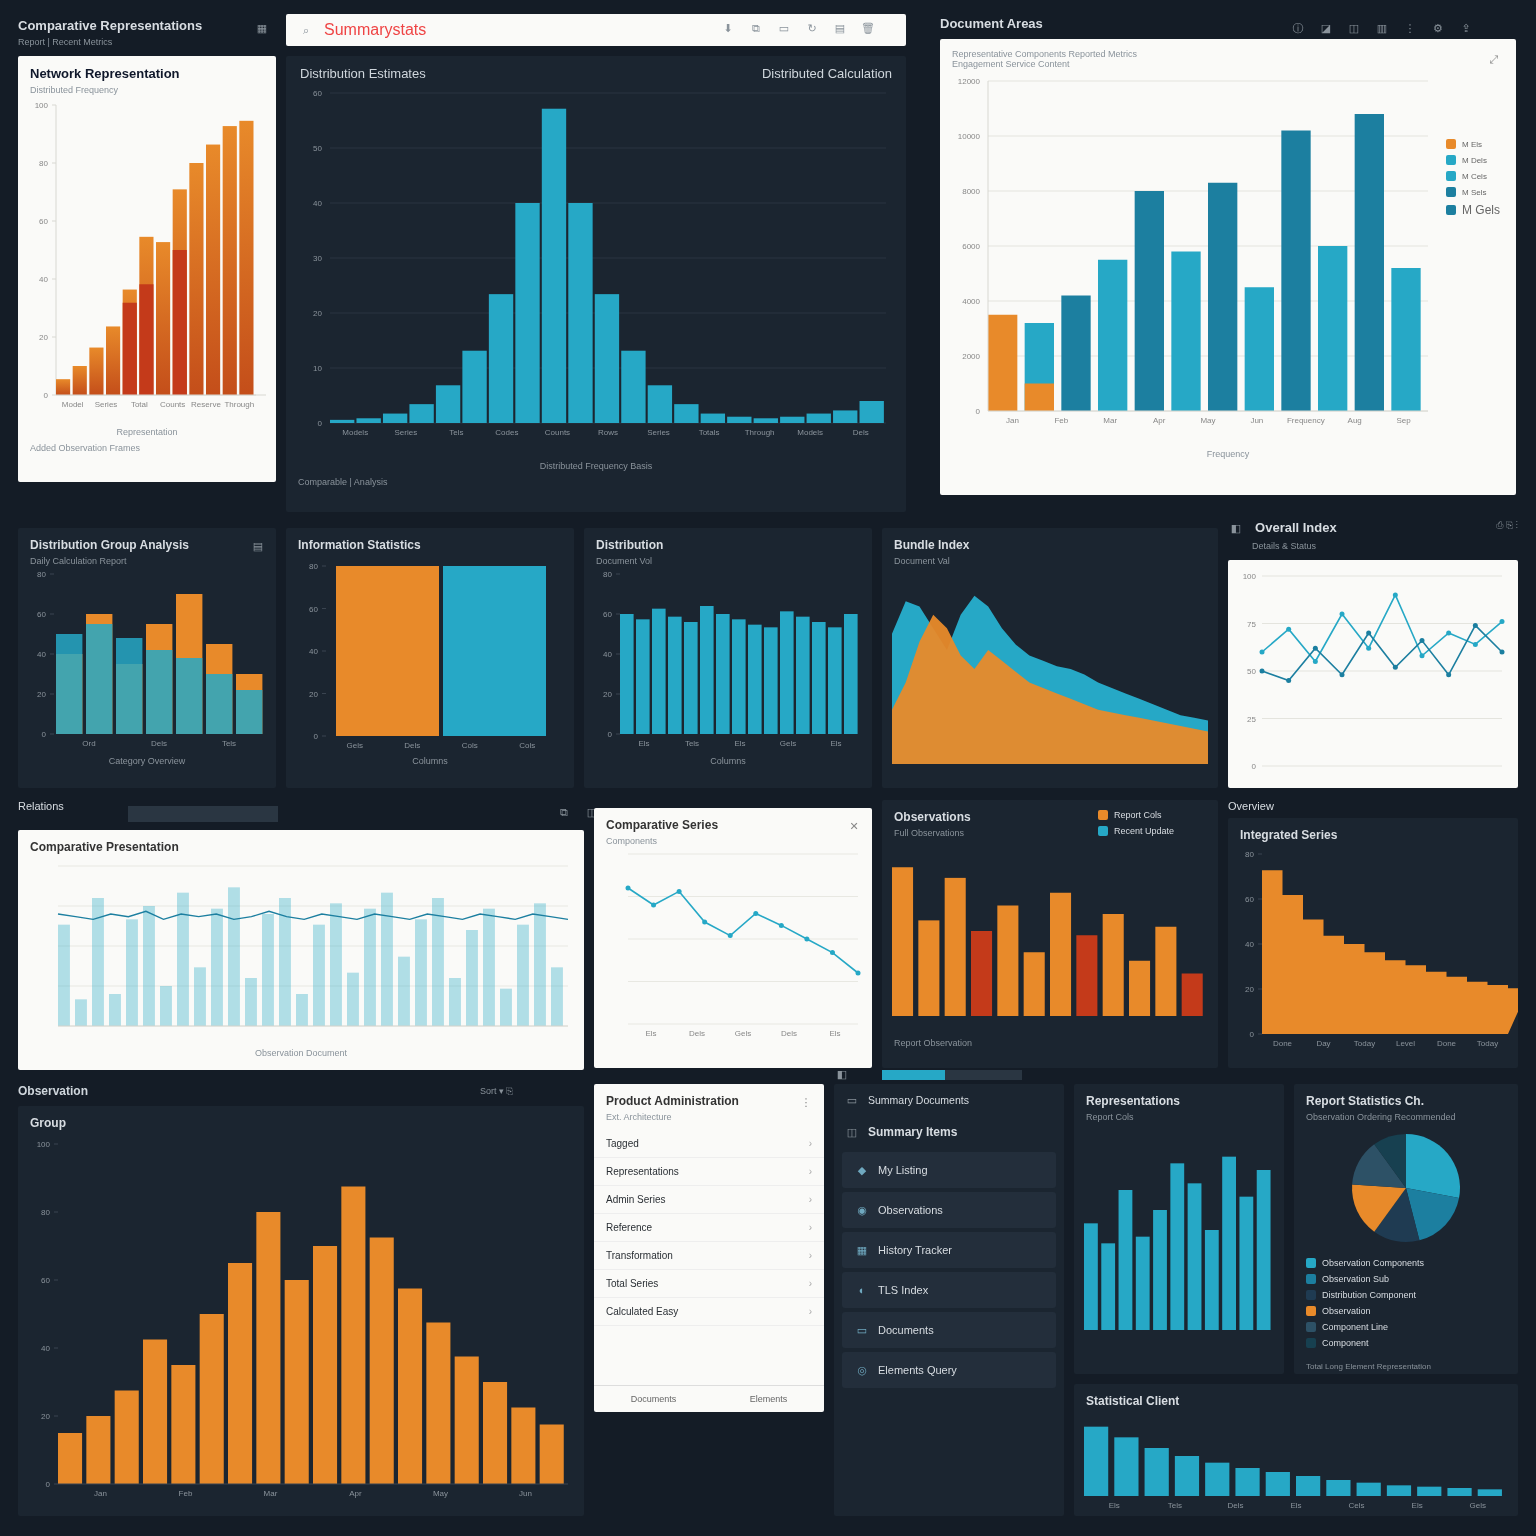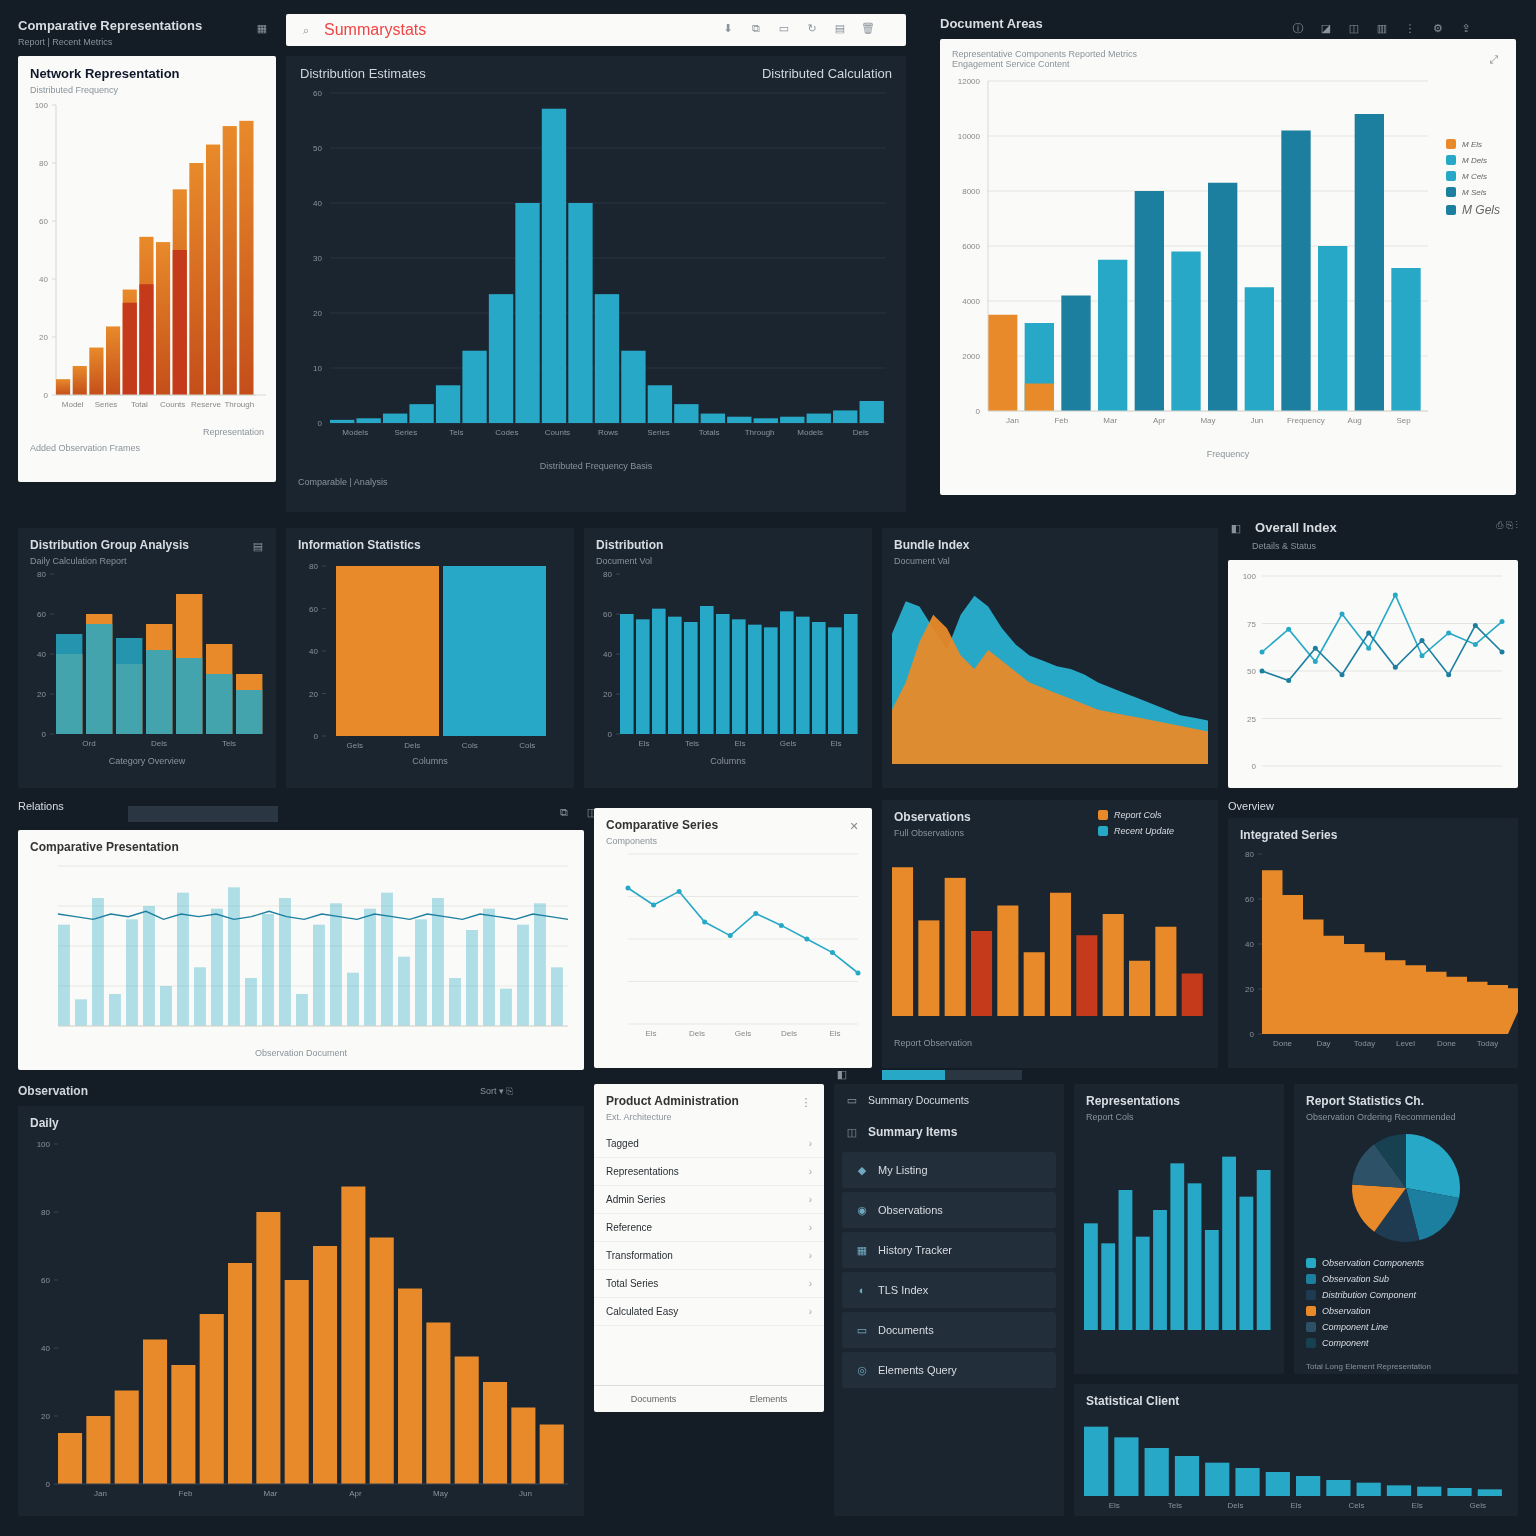--- a/index.html
+++ b/index.html
@@ -31,21 +31,21 @@
   .panel-dk { background: var(--panel-dark); border-radius: 2px; }
   .panel-lt { background: var(--panel-light); border-radius: 2px; color: var(--text-dark); }
   .hdr { font-size: 13px; font-weight: 600; padding: 10px 12px 4px; }
   .sub { font-size: 9px; color: var(--text-dim); padding: 0 12px; }
   .icon-row { display: flex; gap: 12px; align-items: center; }
   .ico { width: 16px; height: 16px; display: inline-flex; align-items: center; justify-content: center; color: var(--text-dim); cursor: pointer; }
   .tick { font-size: 8px; fill: var(--text-dim); }
   .tick-dk { font-size: 8px; fill: #888; }
   .axis-line { stroke: var(--grid); stroke-width: 1; }
   .axis-line-lt { stroke: var(--grid-light); stroke-width: 1; }
-  .legend-item { display: flex; align-items: center; gap: 6px; font-size: 9px; margin-bottom: 6px; font-style: italic; }
+  .legend-item { display: flex; align-items: center; gap: 6px; font-size: 9px; margin-bottom: 6px; }
   .sw { width: 10px; height: 10px; border-radius: 2px; }
   .list-row { display: flex; justify-content: space-between; padding: 8px 12px; border-bottom: 1px solid #eee; font-size: 10px; }
   .list-row-dk { display: flex; align-items: center; gap: 8px; padding: 10px 12px; font-size: 11px; background: #232e3b; margin: 4px 8px; border-radius: 3px; }
   svg { display: block; }
 </style>
 </head>
 <body>
 
 <div class="abs" style="left:18px;top:18px;width:240px">
   <div class="hdr" style="padding:0">Comparative Representations</div>
@@ -124,21 +124,21 @@
           <text x="183.33333333333334" y="302" text-anchor="middle" class="tick-dk">Through</text>
         </g>
     <defs>
           <linearGradient id="g1" x1="0" y1="1" x2="0" y2="0">
             <stop offset="0%" stop-color="#c44e1a"></stop>
             <stop offset="100%" stop-color="#e88a2a"></stop>
           </linearGradient>
         </defs>
       </g>
   </svg>
-  <div class="sub" style="text-align:right;margin-top:-8px">Representation</div>
+  <div class="sub" style="text-align:center;margin-top:-8px">Representation</div>
   <div class="sub" style="margin-top:6px">Added Observation Frames</div>
 </div>
 
 <div class="abs panel-dk" style="left:286px;top:56px;width:620px;height:456px">
   <div style="display:flex;justify-content:space-between;padding:10px 14px 0">
     <span style="font-size:13px;color:#cfd6dc">Distribution Estimates</span>
     <span style="font-size:13px;color:#cfd6dc">Distributed Calculation</span>
   </div>
   <svg width="620" height="380">
     <g transform="translate(44,12)" id="c2g">
@@ -581,21 +581,21 @@
         <rect x="289.66666666666663" y="127.5" width="21.066666666666666" height="42.5" fill="#c43a1a"></rect>
       </g>
     </svg>
   <div class="sub" style="text-align:left">Report Observation</div>
 </div>
 
 <div class="abs hdr" style="left:18px;top:1084px;padding:0;font-size:12px;color:#cfd6dc">Observation</div>
 <div class="abs" style="left:480px;top:1086px;font-size:9px;color:var(--text-dim)">Sort ▾ ⎘</div>
 
 <div class="abs panel-dk" style="left:18px;top:1106px;width:566px;height:410px">
-  <div class="hdr" style="font-size:12px">Daily</div>
+  <div class="hdr" style="font-size:12px">Group</div>
   <svg width="566" height="370">
       <g transform="translate(40,10)" id="c13g">
         <line x1="0" y1="340" x2="-4" y2="340" class="axis-line"></line>
         <text x="-8" y="343" text-anchor="end" class="tick">0</text>
         <line x1="0" y1="272" x2="-4" y2="272" class="axis-line"></line>
         <text x="-8" y="275" text-anchor="end" class="tick">20</text>
         <line x1="0" y1="204" x2="-4" y2="204" class="axis-line"></line>
         <text x="-8" y="207" text-anchor="end" class="tick">40</text>
         <line x1="0" y1="136" x2="-4" y2="136" class="axis-line"></line>
         <text x="-8" y="139" text-anchor="end" class="tick">60</text>

